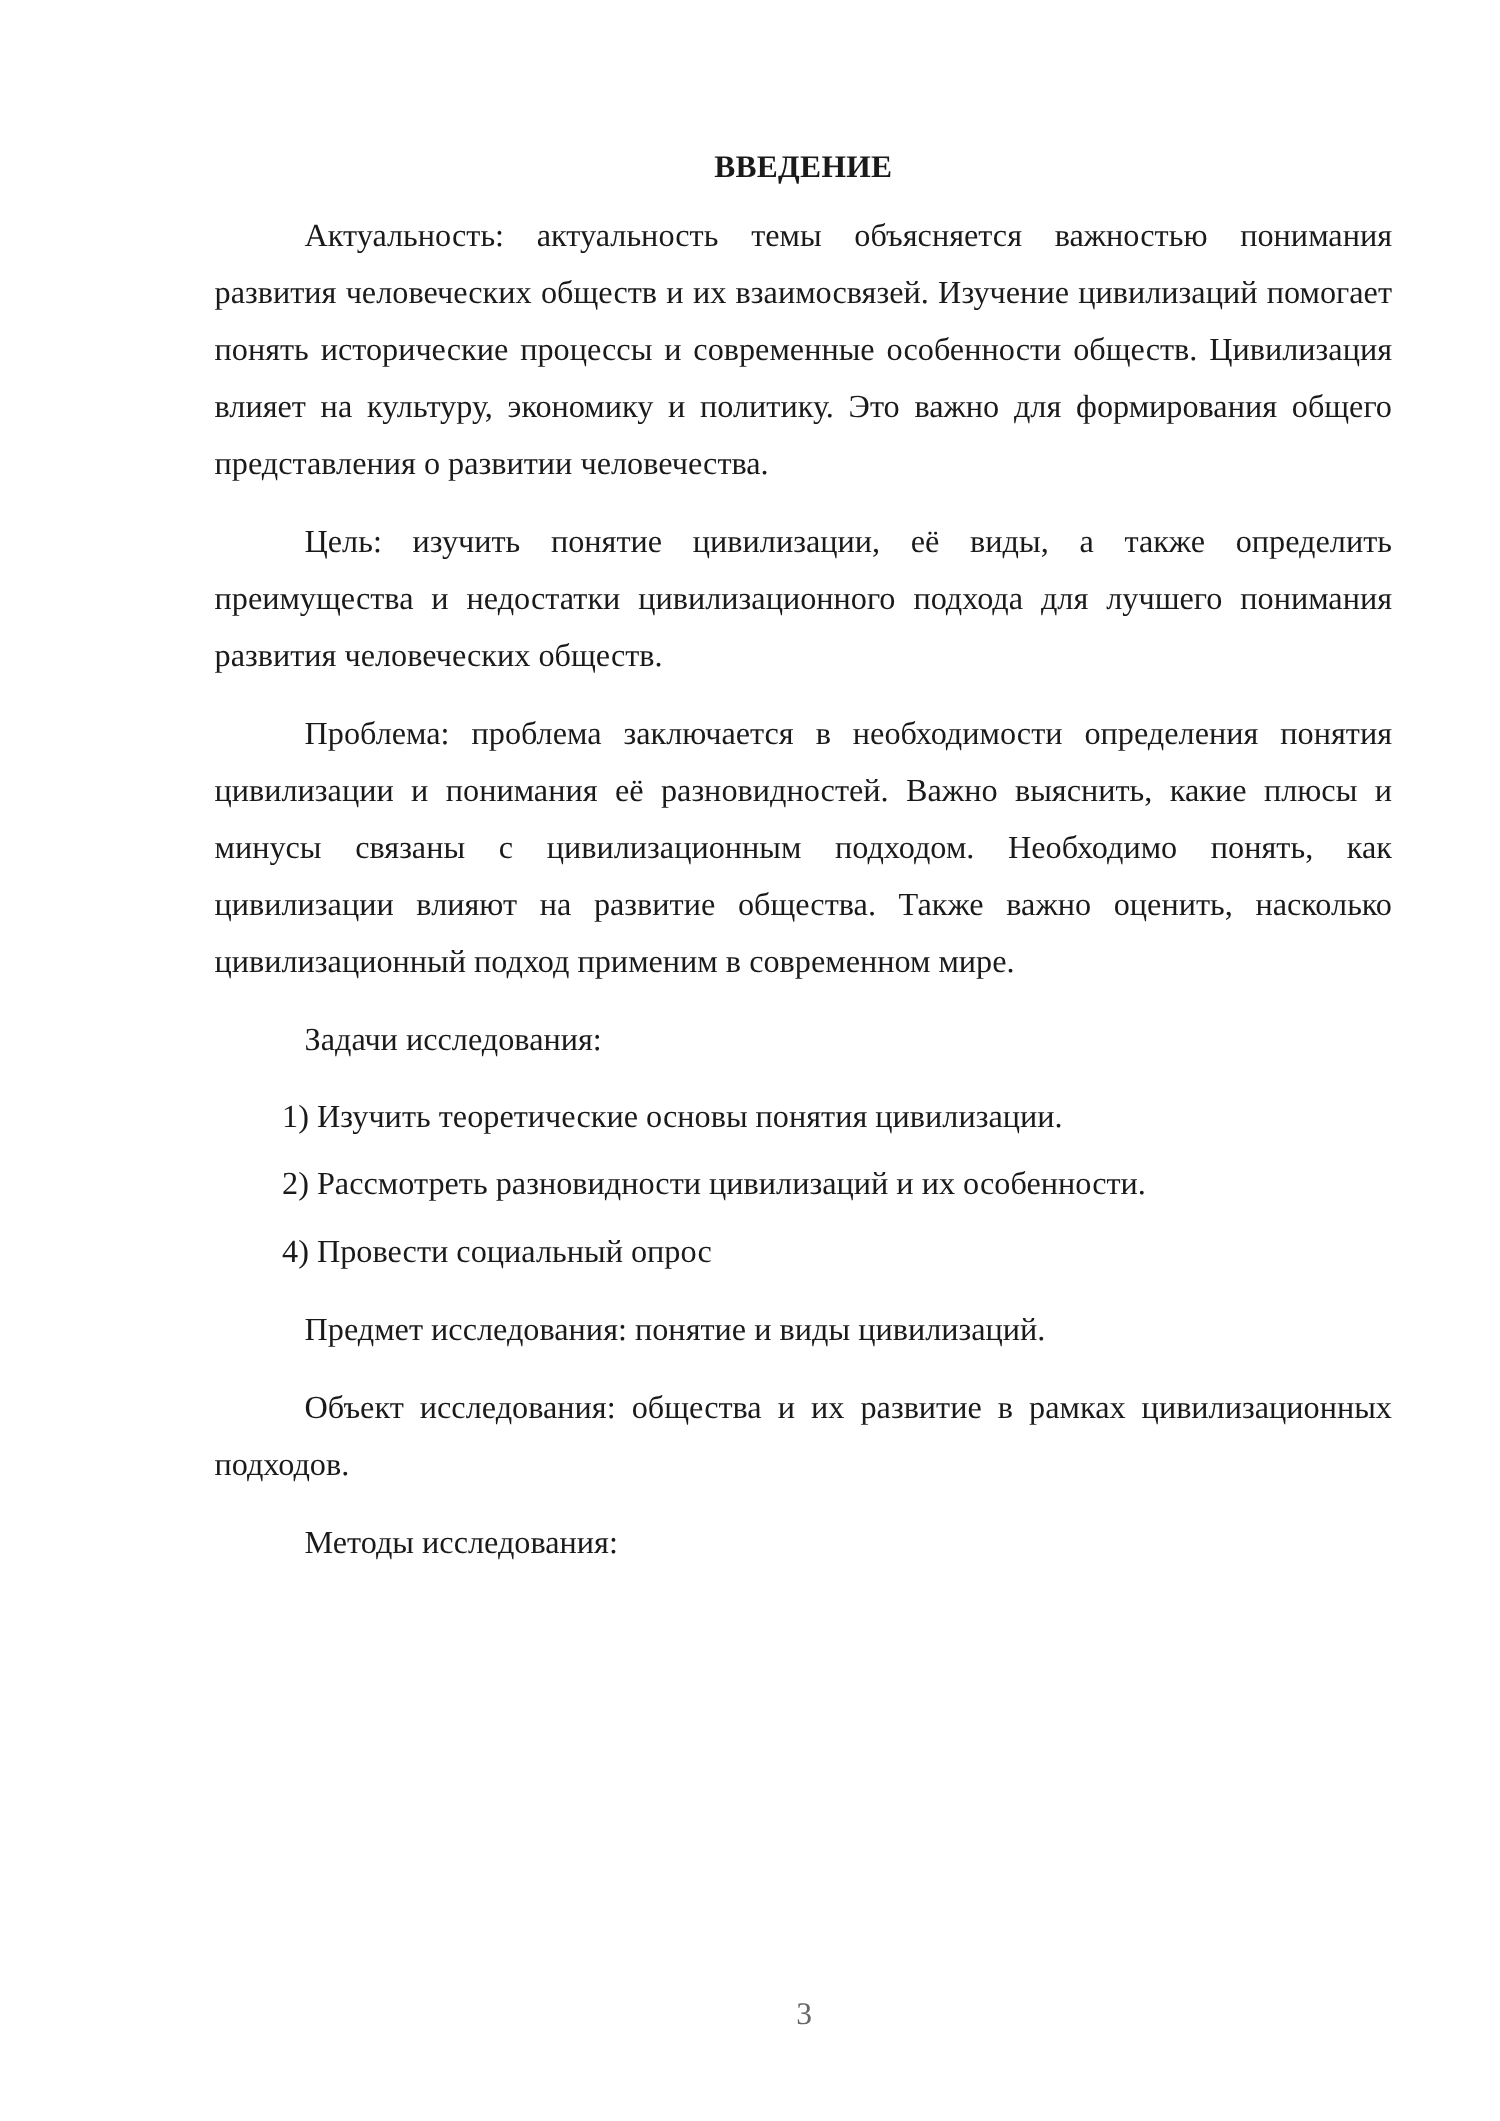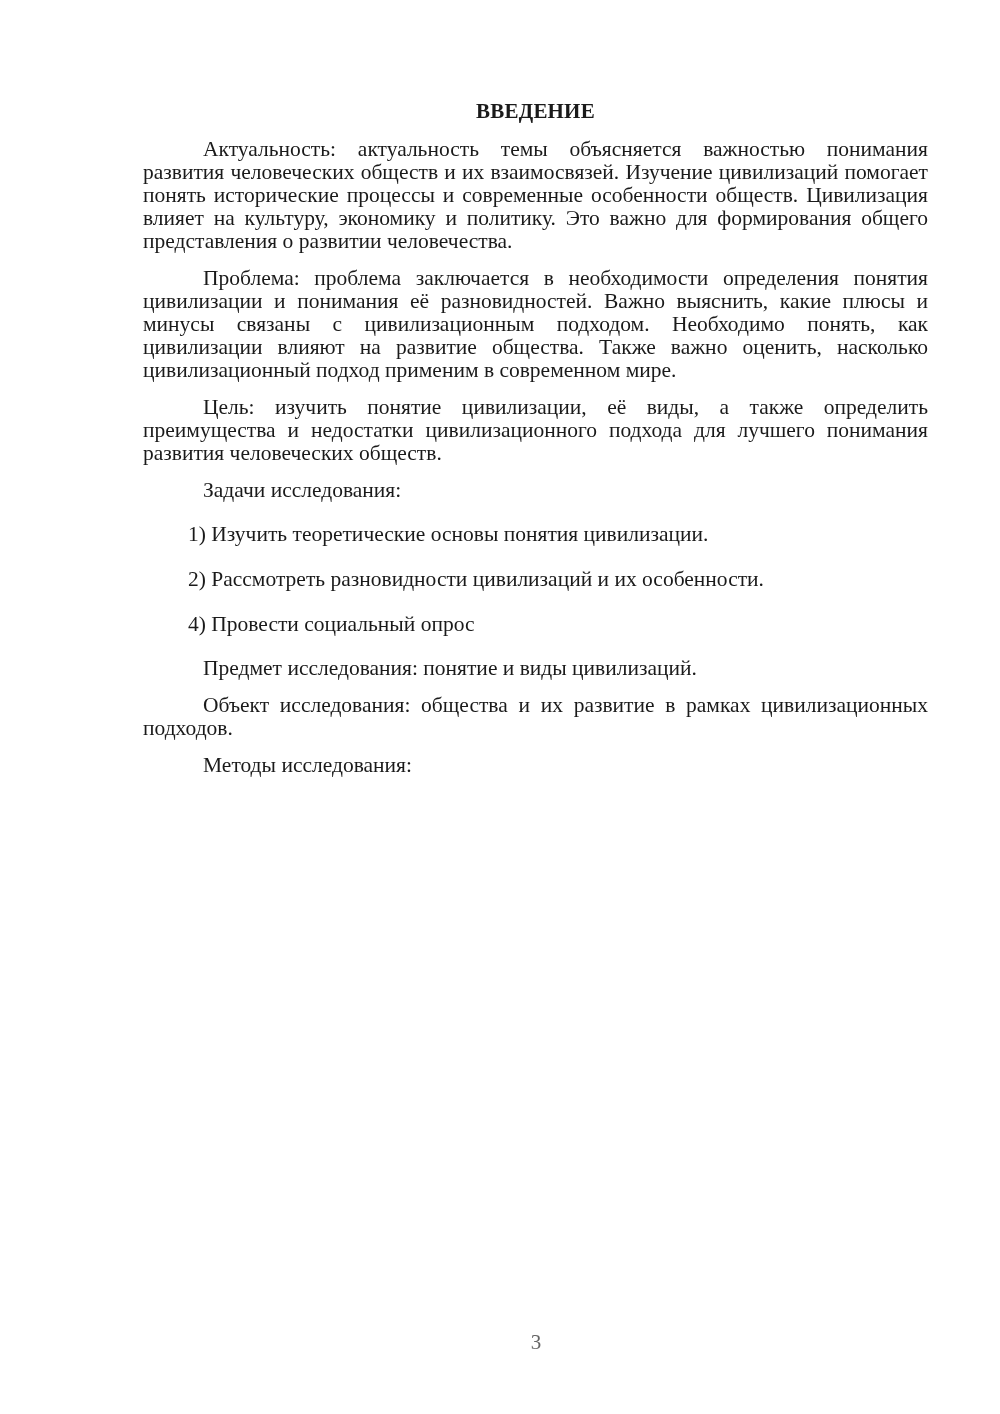--- a/index.html
+++ b/index.html
@@ -11,21 +11,21 @@
     font-size: 21.5px;
   }
   .content {
     position: absolute; left: 143px; top: 96px; width: 785px;
   }
   .title {
     text-align: center; font-weight: bold; font-size: 21px;
     line-height: 30px; margin: 0 0 12px 0; letter-spacing: 0.2px;
   }
   .para {
-    margin: 0 0 14px 0; line-height: 23px;
+    margin: 0 0 14px 0; line-height: 38px;
     text-align: justify; text-indent: 60px;
   }
   .para.single { text-indent: 60px; text-align: left; }
   .list { margin: 15px; padding: 0; list-style: none; }
   .list li {
     line-height: 35px; margin: 0 0 10px 0; padding-left: 30px;
     text-align: left;
   }
   .page-number {
     position: absolute; left: 0; width: 1000px; top: 1330px;
@@ -33,22 +33,22 @@
   }
 </style>
 </head>
 <body>
 
 <div class="page">
   <div class="content">
     <h1 class="title">ВВЕДЕНИЕ</h1>
 
     <p class="para">Актуальность: актуальность темы объясняется важностью понимания развития человеческих обществ и их взаимосвязей. Изучение цивилизаций помогает понять исторические процессы и современные особенности обществ. Цивилизация влияет на культуру, экономику и политику. Это важно для формирования общего представления о развитии человечества.</p>
+    <p class="para">Цель: изучить понятие цивилизации, её виды, а также определить преимущества и недостатки цивилизационного подхода для лучшего понимания развития человеческих обществ.</p>
     <p class="para">Проблема: проблема заключается в необходимости определения понятия цивилизации и понимания её разновидностей. Важно выяснить, какие плюсы и минусы связаны с цивилизационным подходом. Необходимо понять, как цивилизации влияют на развитие общества. Также важно оценить, насколько цивилизационный подход применим в современном мире.</p>
-    <p class="para">Цель: изучить понятие цивилизации, её виды, а также определить преимущества и недостатки цивилизационного подхода для лучшего понимания развития человеческих обществ.</p>
     <p class="para single">Задачи исследования:</p>
 
     <ul class="list">
       <li>1) Изучить теоретические основы понятия цивилизации.</li>
       <li>2) Рассмотреть разновидности цивилизаций и их особенности.</li>
       <li>4) Провести социальный опрос</li>
     </ul>
 
     <p class="para single">Предмет исследования: понятие и виды цивилизаций.</p>
     <p class="para">Объект исследования: общества и их развитие в рамках цивилизационных подходов.</p>

